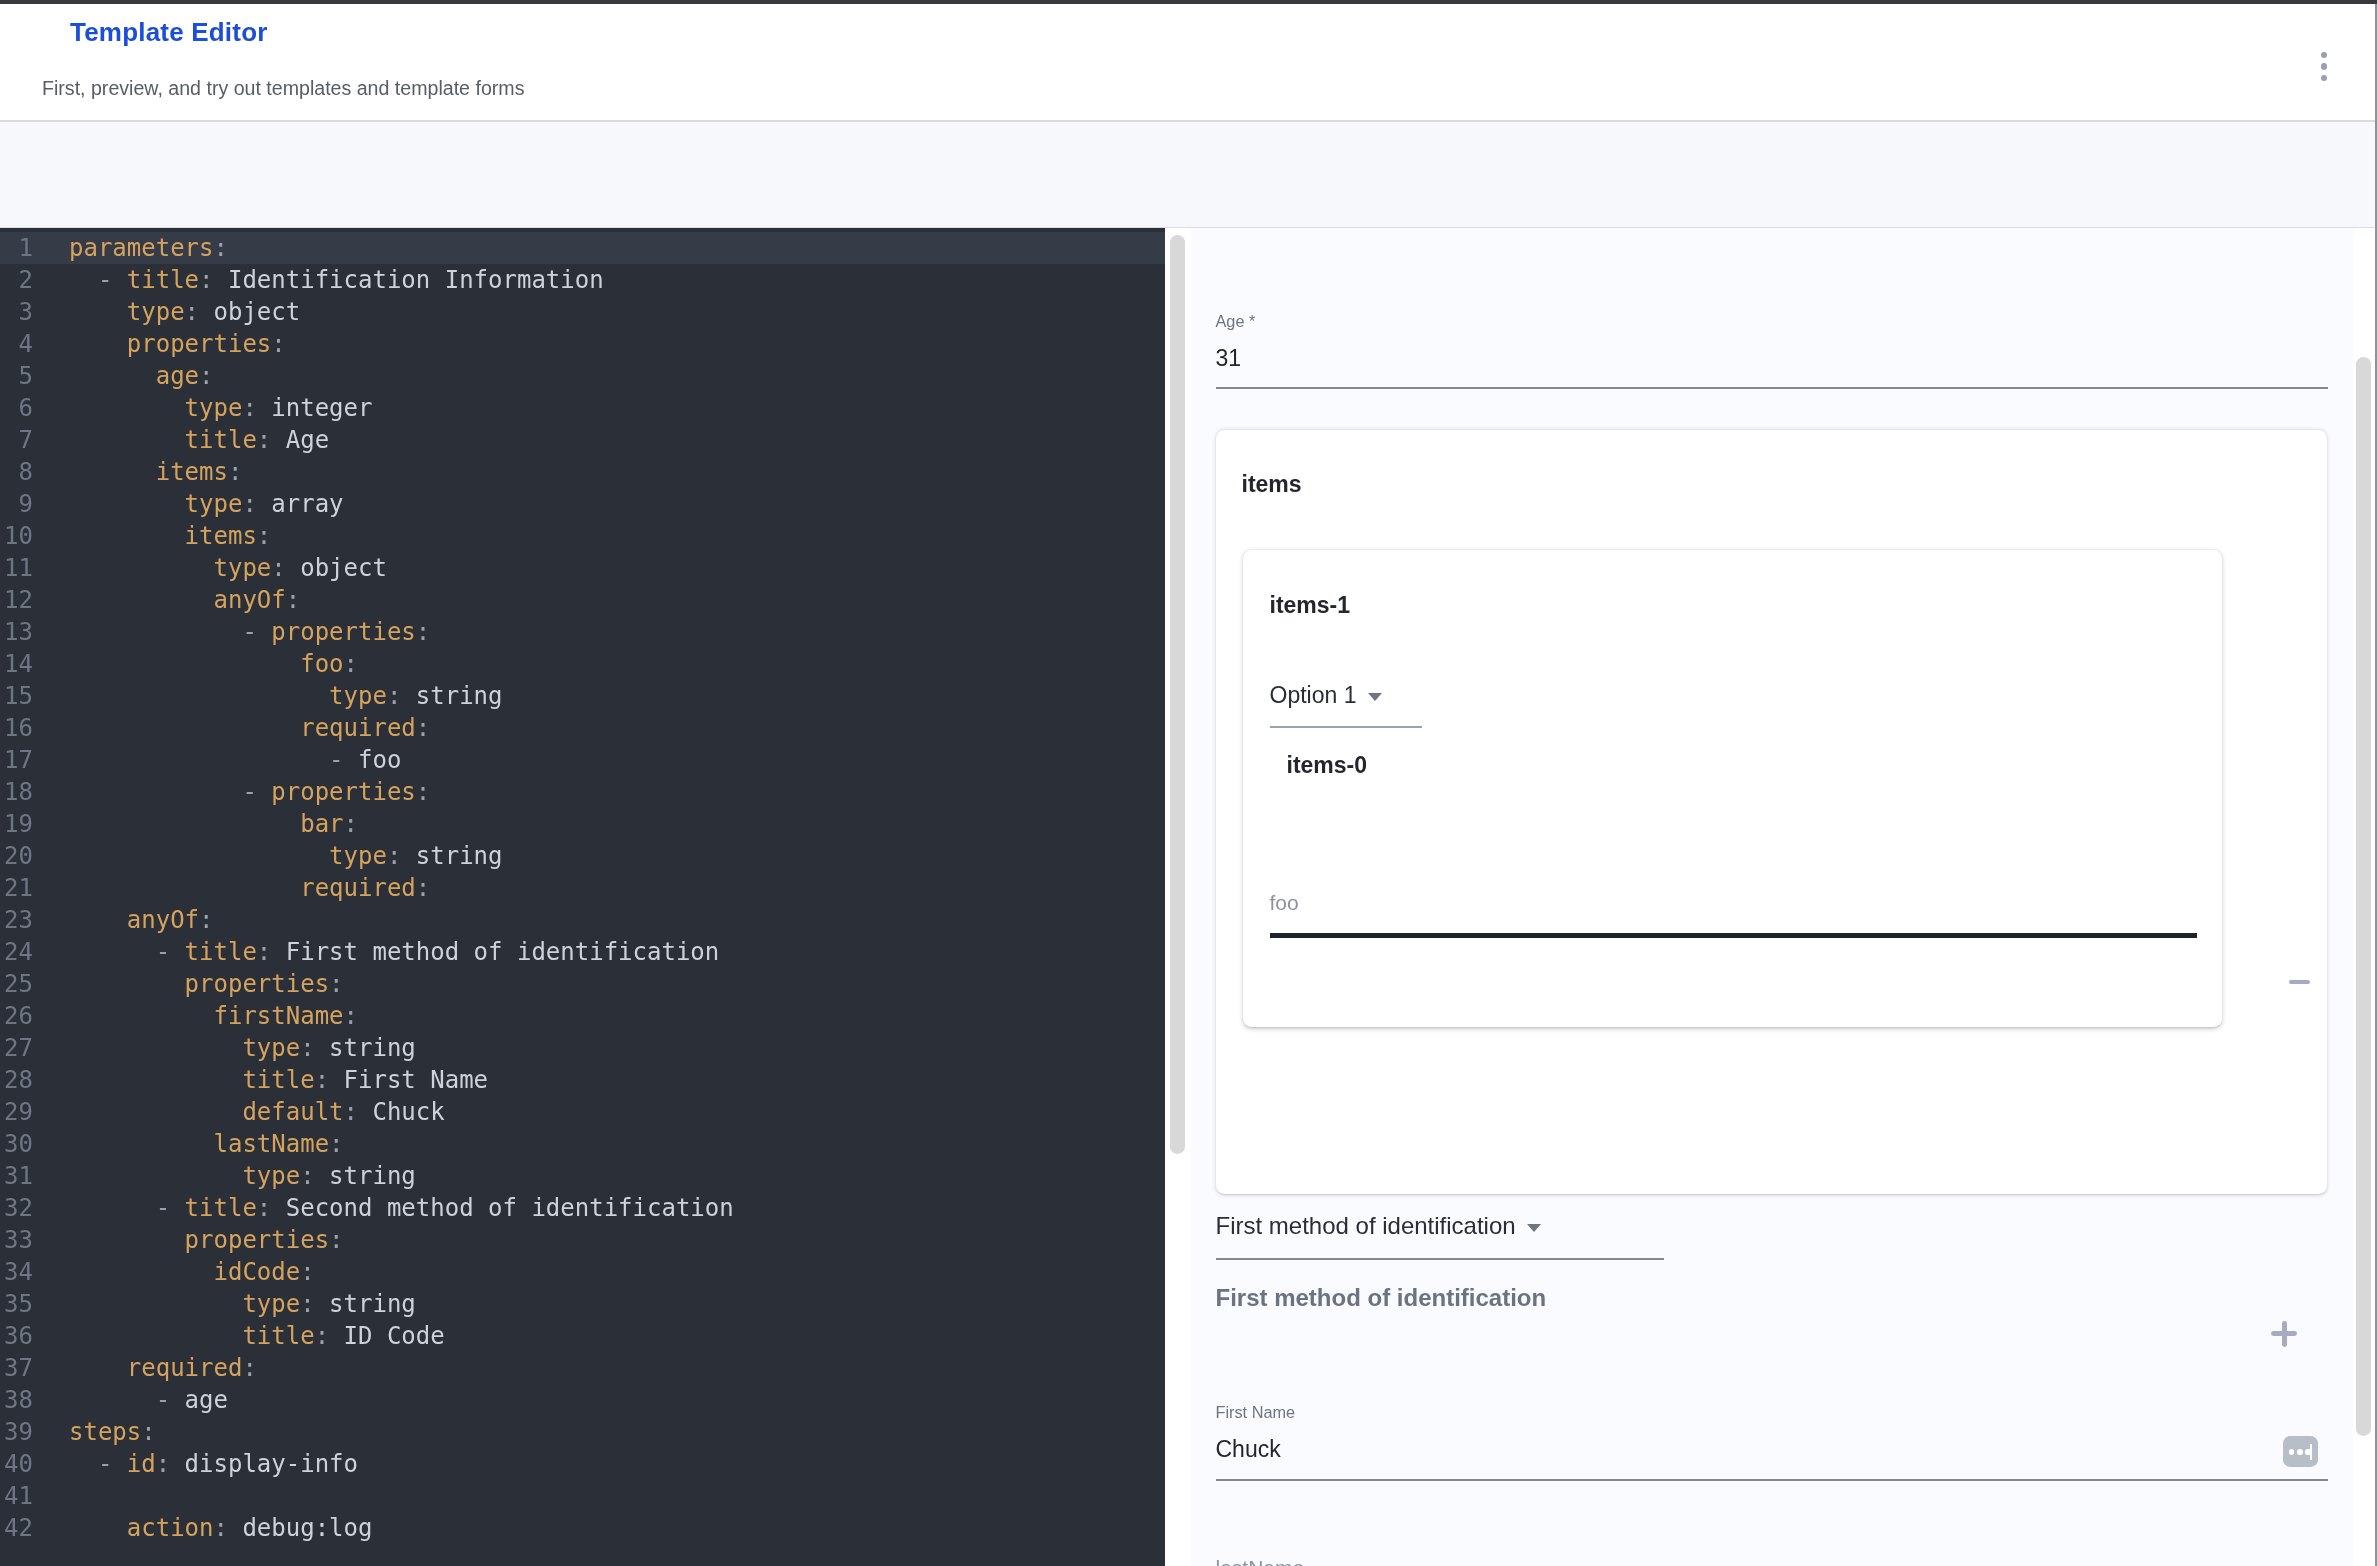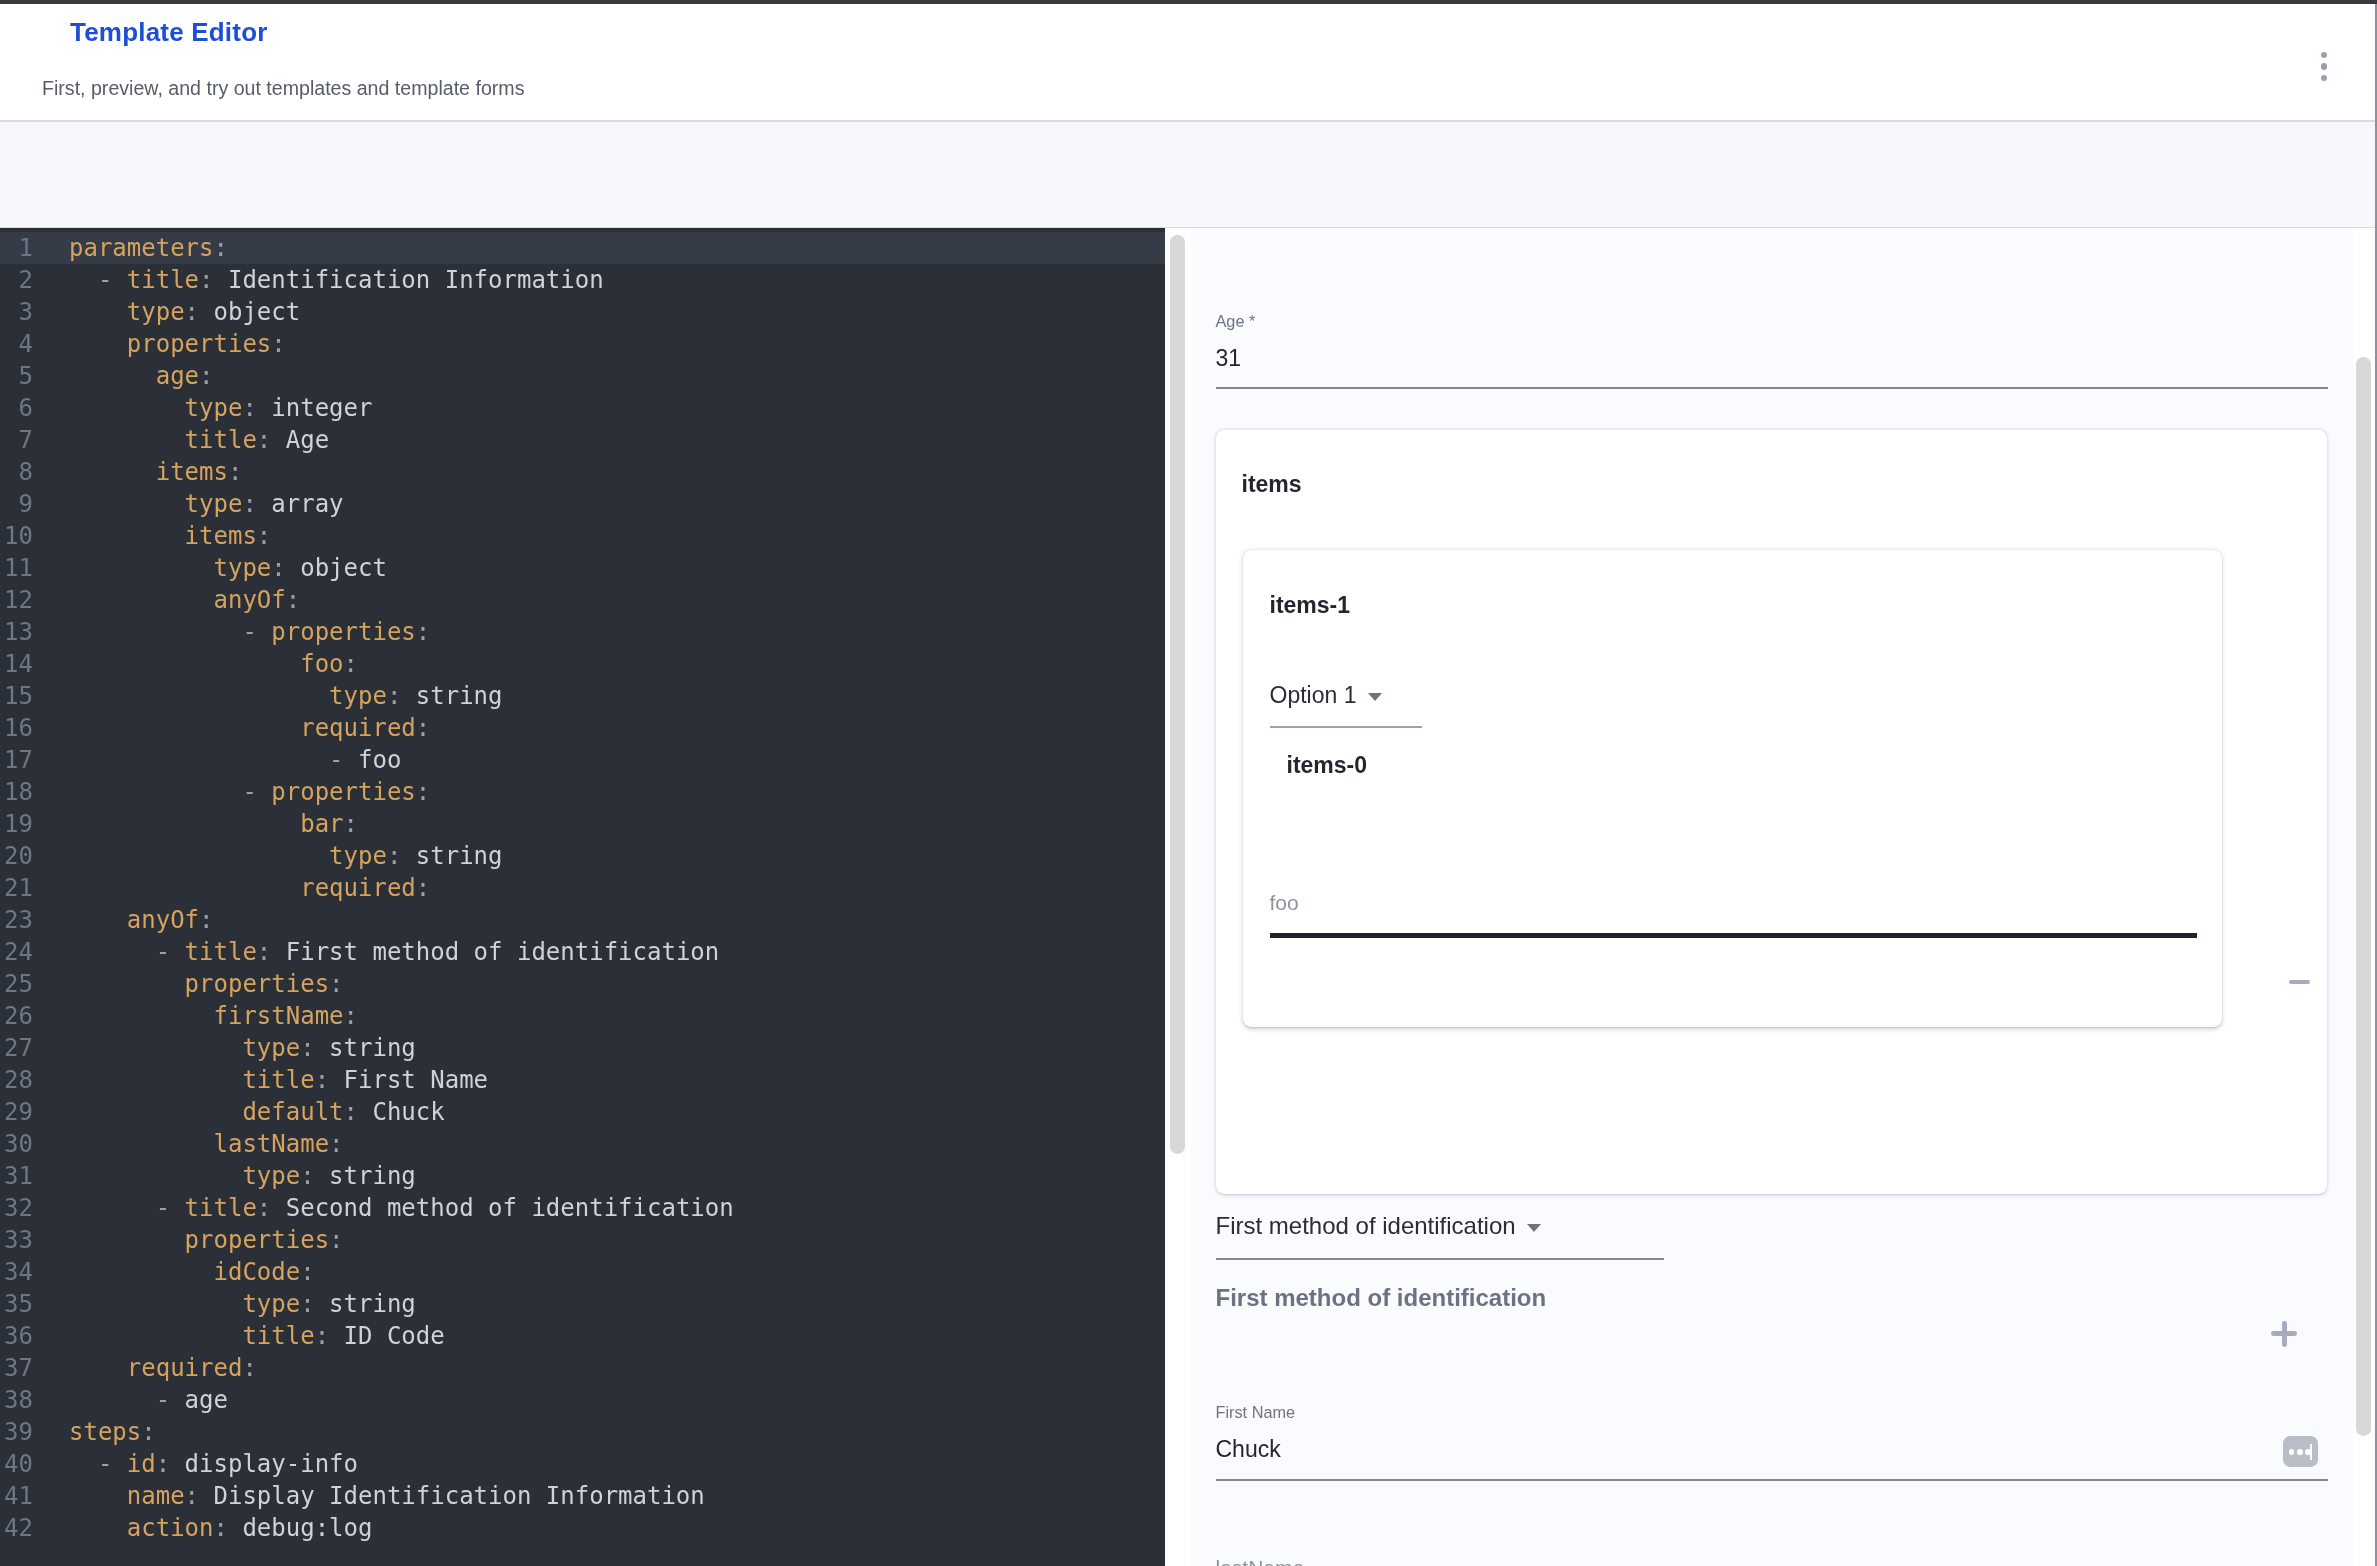--- a/index.html
+++ b/index.html
@@ -151,21 +151,21 @@
       <div class="crow"><span class="ln">31</span><span class="ct">            <span class="tk-k">type</span><span class="tk-p">:</span><span class="tk-v"> string</span></span></div>
       <div class="crow"><span class="ln">32</span><span class="ct">      <span class="tk-p">- </span><span class="tk-k">title</span><span class="tk-p">:</span><span class="tk-v"> Second method of identification</span></span></div>
       <div class="crow"><span class="ln">33</span><span class="ct">        <span class="tk-k">properties</span><span class="tk-p">:</span></span></div>
       <div class="crow"><span class="ln">34</span><span class="ct">          <span class="tk-k">idCode</span><span class="tk-p">:</span></span></div>
       <div class="crow"><span class="ln">35</span><span class="ct">            <span class="tk-k">type</span><span class="tk-p">:</span><span class="tk-v"> string</span></span></div>
       <div class="crow"><span class="ln">36</span><span class="ct">            <span class="tk-k">title</span><span class="tk-p">:</span><span class="tk-v"> ID Code</span></span></div>
       <div class="crow"><span class="ln">37</span><span class="ct">    <span class="tk-k">required</span><span class="tk-p">:</span></span></div>
       <div class="crow"><span class="ln">38</span><span class="ct">      <span class="tk-p">- </span><span class="tk-v">age</span></span></div>
       <div class="crow"><span class="ln">39</span><span class="ct"><span class="tk-k">steps</span><span class="tk-p">:</span></span></div>
       <div class="crow"><span class="ln">40</span><span class="ct">  <span class="tk-p">- </span><span class="tk-k">id</span><span class="tk-p">:</span><span class="tk-v"> display-info</span></span></div>
-      <div class="crow"><span class="ln">41</span><span class="ct">    <span class="tk-k">name</span><span class="tk-p">:</span><span class="tk-v"> Display Identification Information</span></span></div>
+      <div class="crow"><span class="ln">41</span></div>
       <div class="crow"><span class="ln">42</span><span class="ct">    <span class="tk-k">action</span><span class="tk-p">:</span><span class="tk-v"> debug:log</span></span></div>
     </div>
   <div id="editor-scrollbar">
     <div id="editor-scrollbar-thumb"></div>
   </div>
 </div>
 
 <div class="abs" id="form-panel">
 
   <div class="abs flabel" style="left:24.5px;top:84px;">

